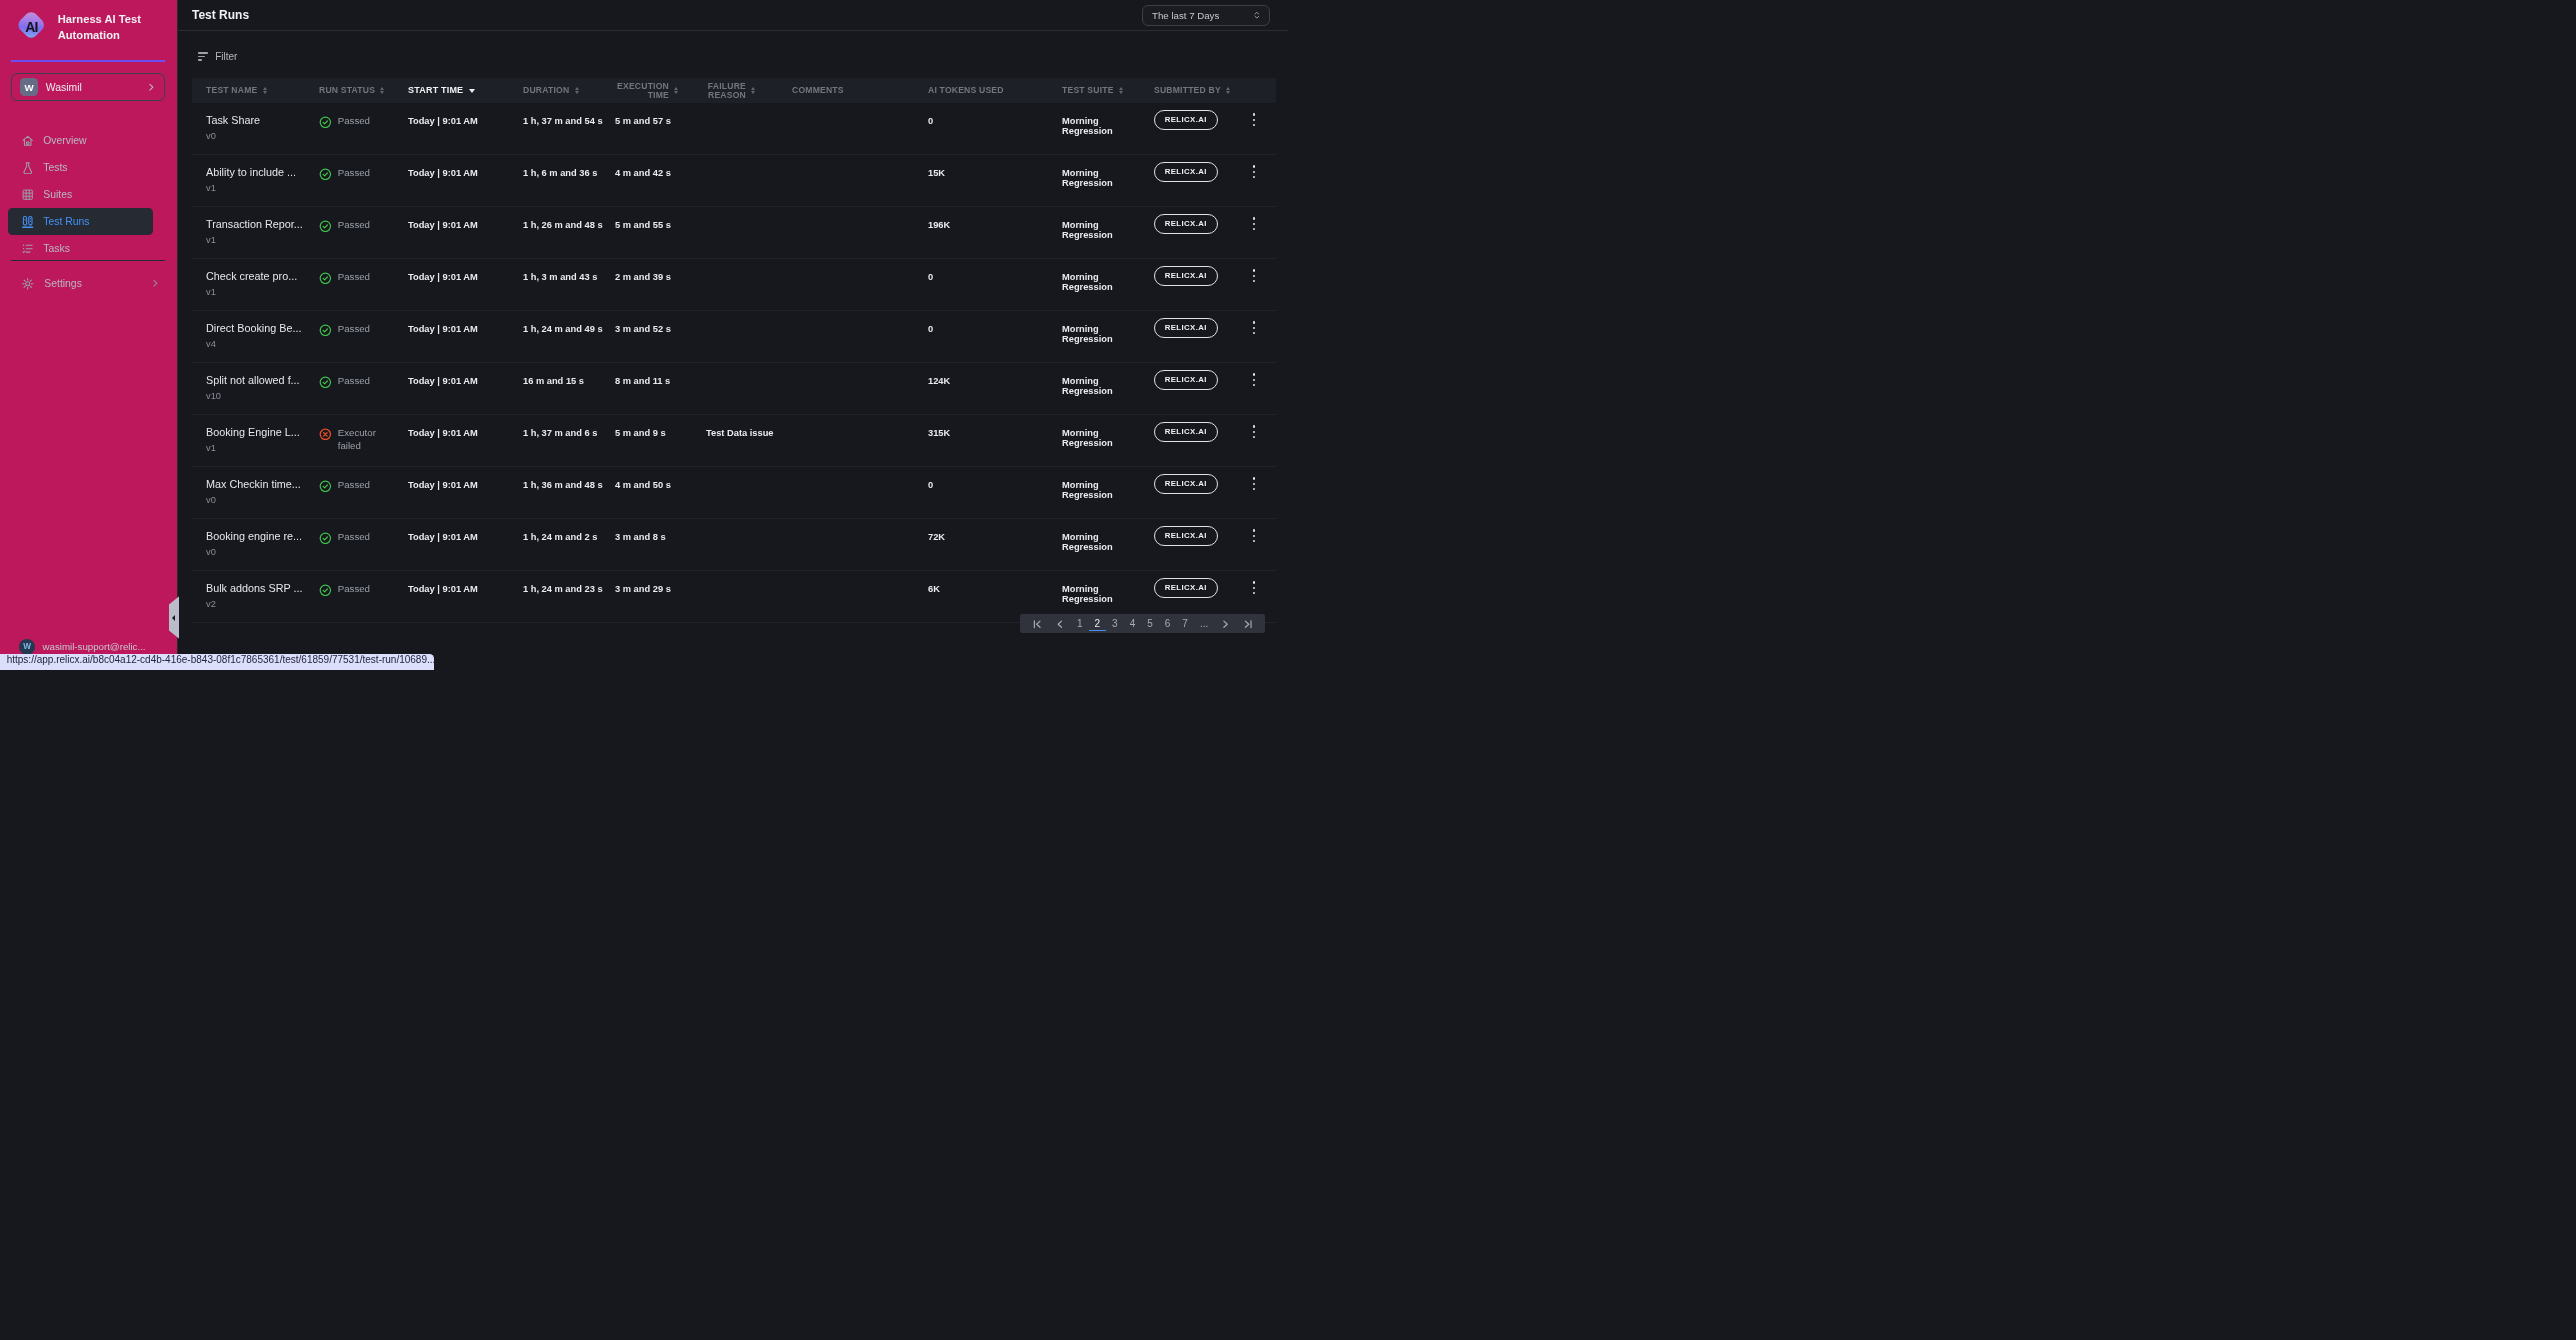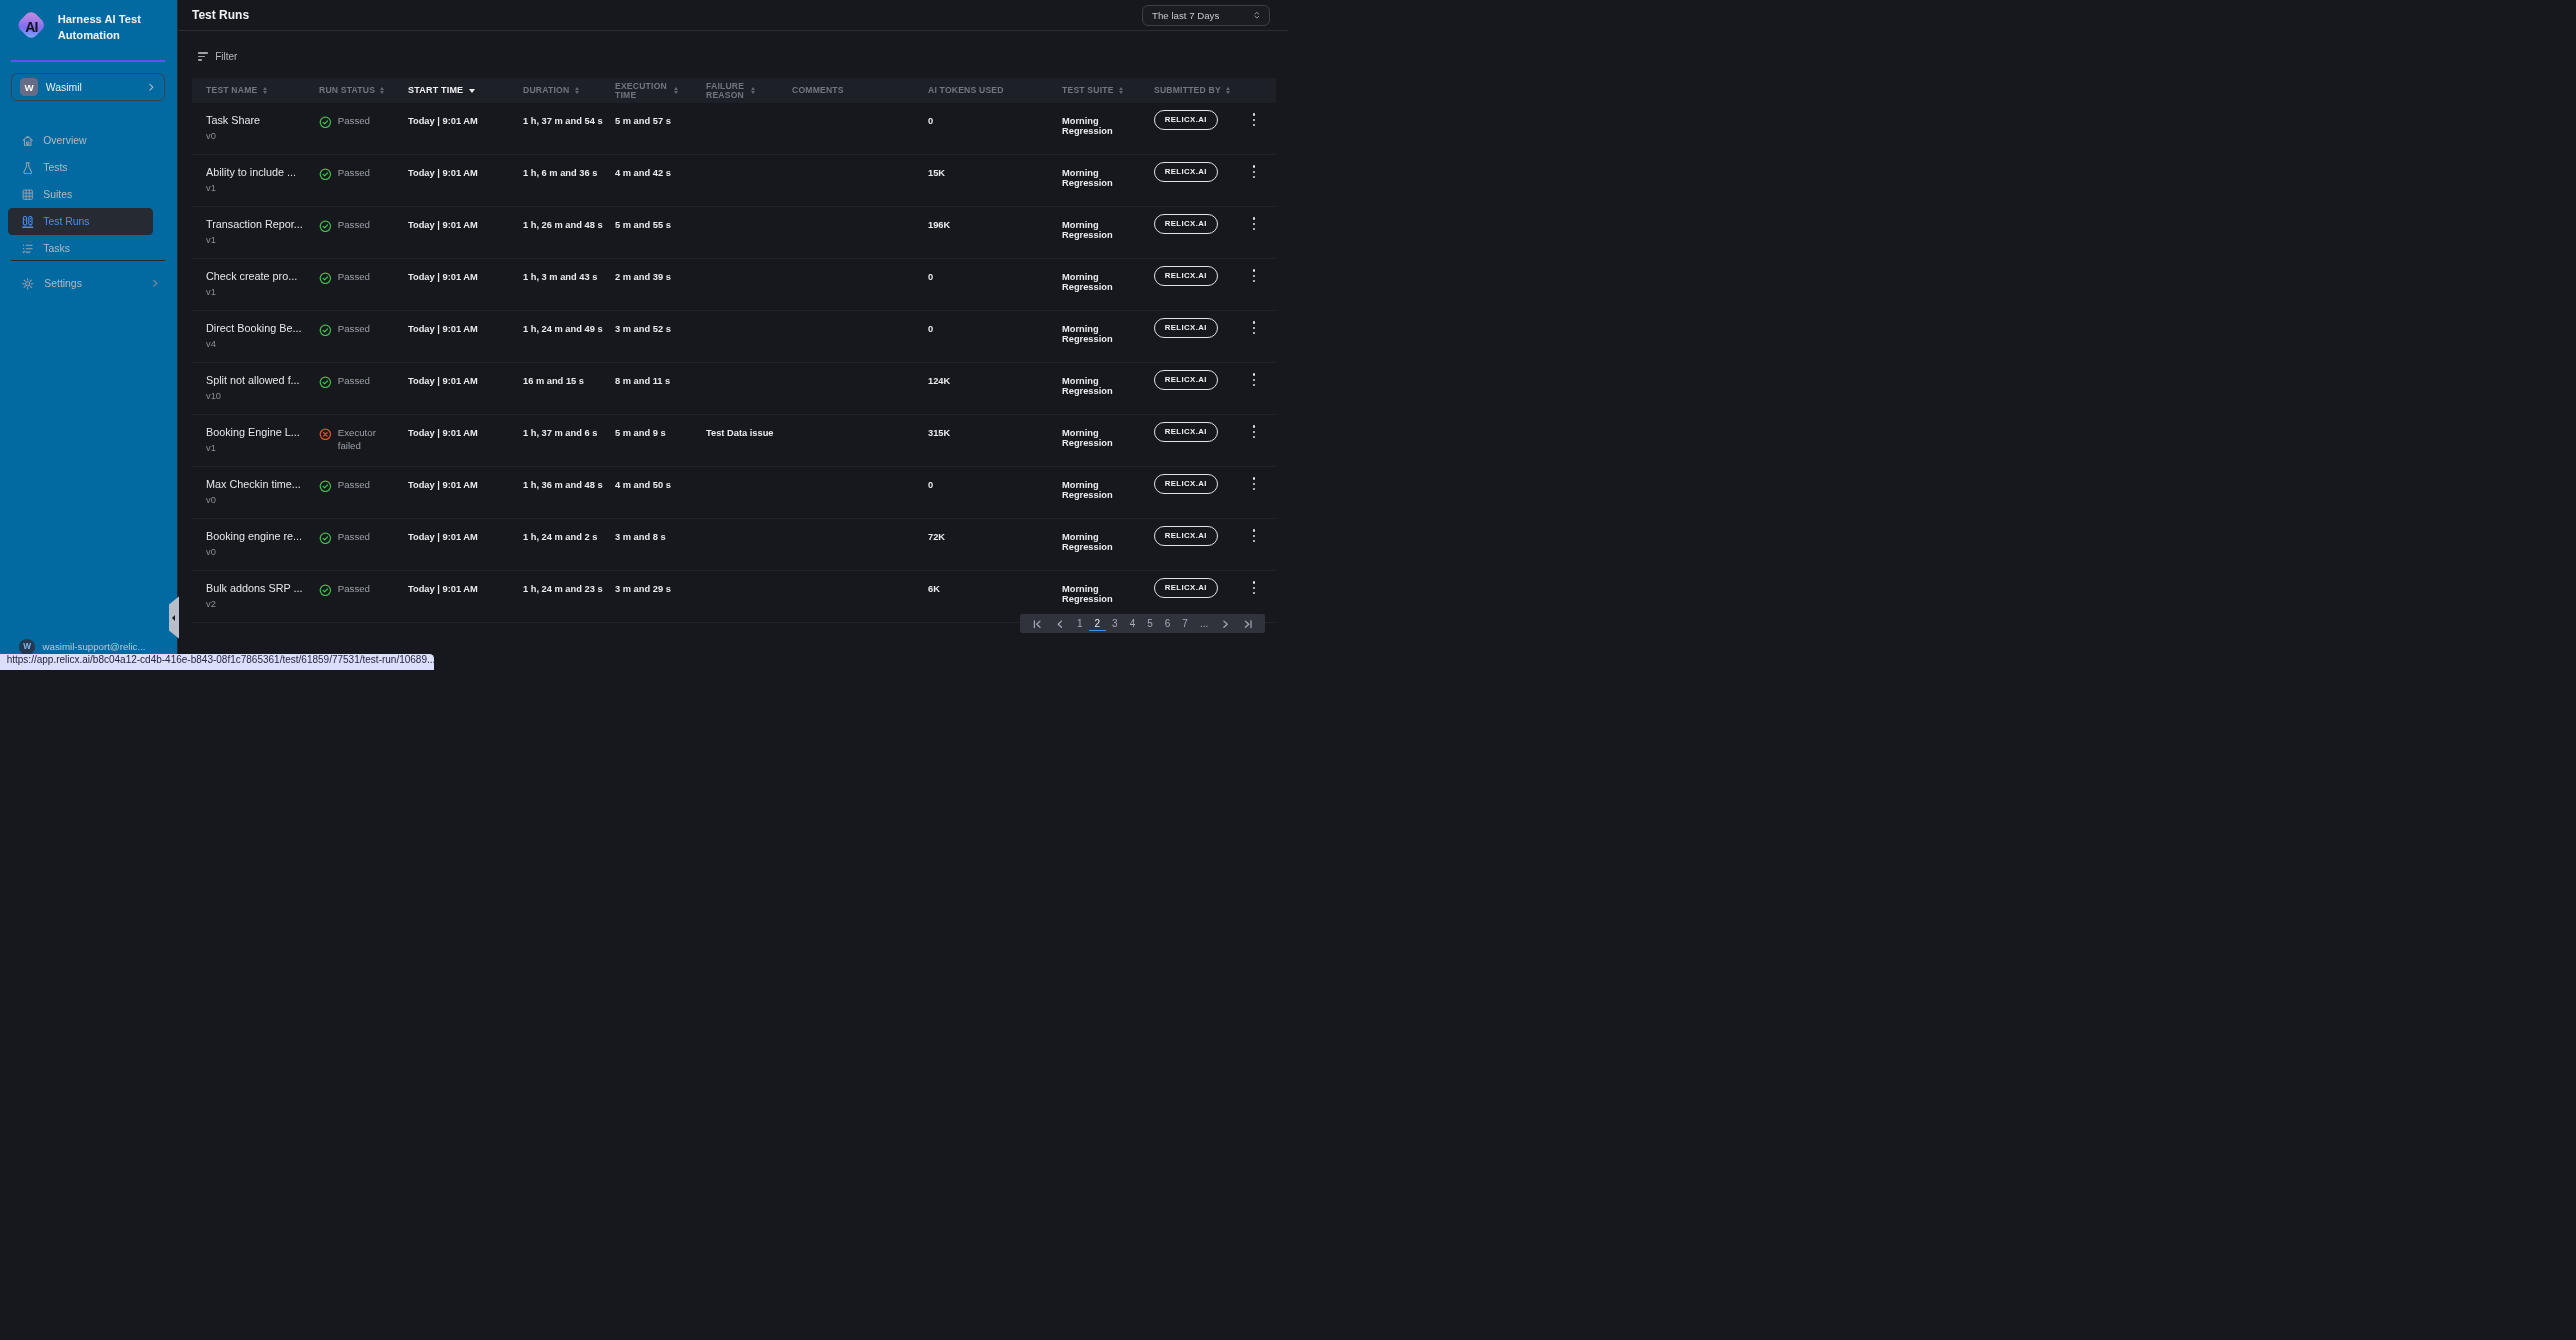--- a/index.html
+++ b/index.html
@@ -9,21 +9,21 @@
     background:#17181d;
     font-family:"Liberation Sans","DejaVu Sans",sans-serif;
     color:#e6e8ec;
     -webkit-font-smoothing:antialiased;
   }
   svg { display:block; }
 
   
   .sidebar {
     position:absolute; left:0; top:0; width:178px; height:670px;
-    background:#0369a1; border-right:0.7px solid #26282e;
+    background:#be185d; border-right:0.7px solid #26282e;
   }
   .brand { position:absolute; left:15px; top:9px; display:flex; gap:9.7px; align-items:flex-start; }
   .logo { position:relative; width:33px; height:33px; flex:0 0 auto; }
   .logo-diamond {
     position:absolute; left:5.2px; top:5.2px; width:22.4px; height:22.4px;
     border-radius:6.7px; transform:rotate(45deg);
     background:linear-gradient(140deg,#d090d8 0%,#a57ee6 35%,#7d6cf0 60%,#7fb8f2 100%);
   }
   .logo-monogram {
     position:absolute; left:0; right:0; top:9.7px; text-align:center;
@@ -106,21 +106,21 @@
   .filter-label { font-size:10px; color:#b4b7bf;text-align:right; }
 
   
   .tgrid {
     display:grid;
     grid-template-columns:113px 89px 115px 92px 91px 86px 136px 134px 92px 95px 1fr;
     padding-left:14px;
   }
   .thead {
     position:absolute; left:14px; top:78px; width:1084px; height:25px;
-    background:#1d2026; align-items:center;
+    background:#1d2026; align-items:center;text-align:right;
   }
   .hcell { display:flex; align-items:center; cursor:pointer; }
   .hlabel {
     font-size:8.6px; font-weight:700; letter-spacing:0.2px;
     color:#73767f; line-height:9px;
   }
   .hcell.wrap2 .hlabel { max-width:54px; }
   .hcell.wrap3 .hlabel { max-width:40px; }
   .sort-arrows { display:none; flex-direction:column; gap:1.5px; margin-left:5.2px; }
   .hcell.sortable .sort-arrows { display:inline-flex; }

